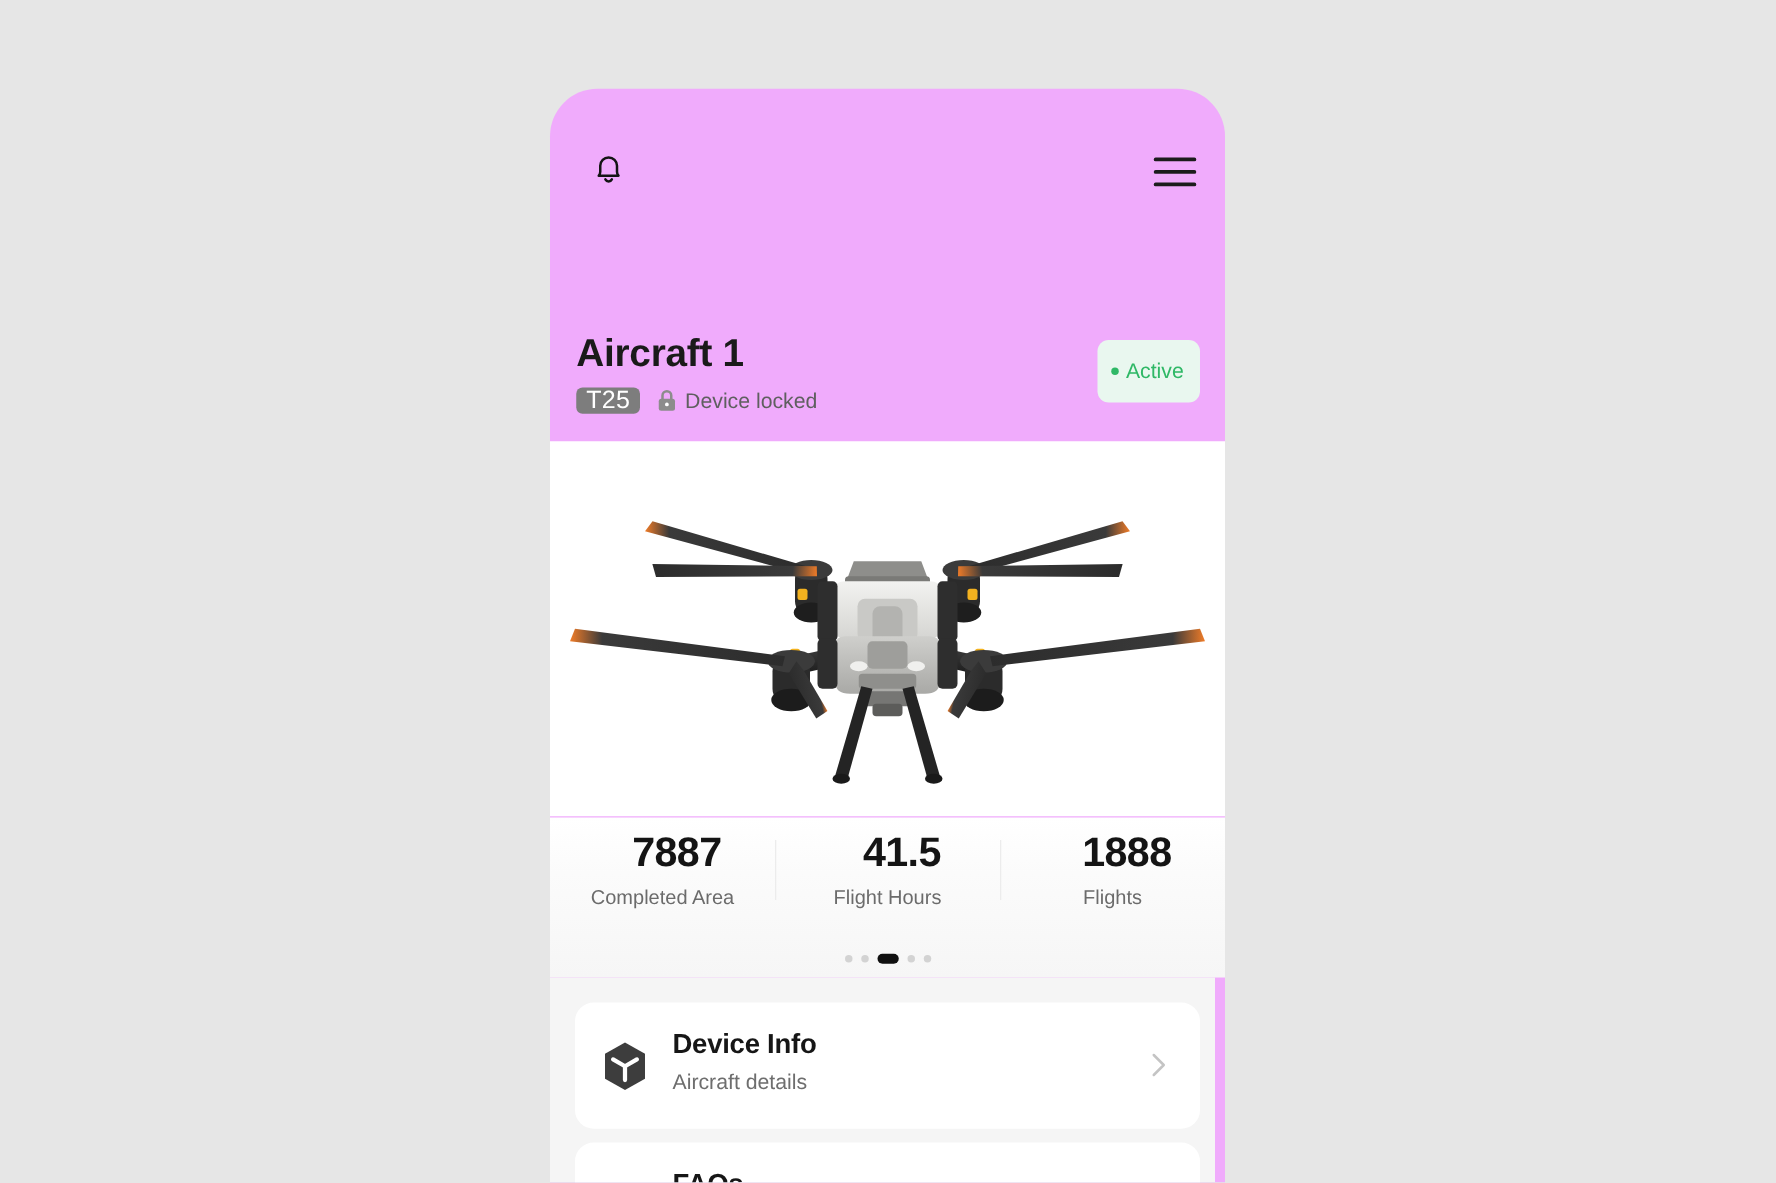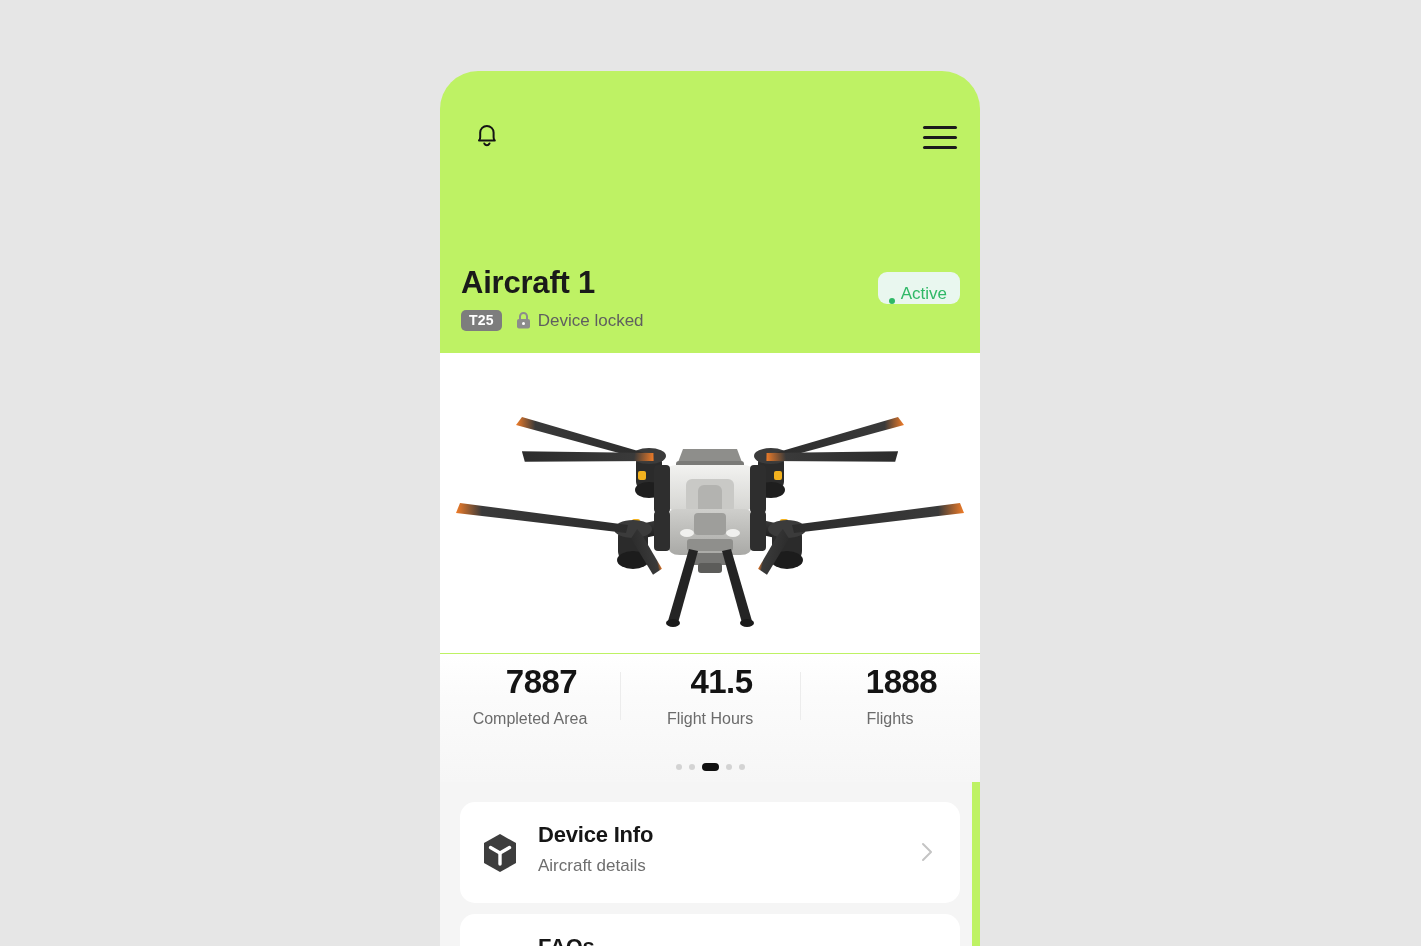--- a/index.html
+++ b/index.html
@@ -15,21 +15,21 @@
     position: relative;
   }
 
   
   #phone {
     position: absolute;
     left: 440px;
     top: 71px;
     width: 540px;
     height: 875px;
-    background: #bef264;
+    background: #f0abfc;
     border-radius: 38px 38px 0 0;
     overflow: hidden;
   }
 
   
   #appbar {
     position: absolute;
     left: 0; top: 0;
     width: 540px;
     height: 108px;
@@ -78,25 +78,25 @@
     font-size: 31px;
     font-weight: bold;
     color: #1a1a1a;
     letter-spacing: -0.2px;
     line-height: 38px;
   }
   #status-badge {
     position: absolute;
     right: 20px;
     top: 23px;
-    height: 32px;
+    height: 50px;
     background: #e9f7ef;
     border-radius: 9px;
     display: flex;
-    align-items: flex-end;
+    align-items: center;
     gap: 6px;
     padding: 0 13px 0 11px;
     box-sizing: border-box;
   }
   #status-dot {
     width: 6px;
     height: 6px;
     border-radius: 50%;
     background: #2fb866;
     flex: none;
@@ -110,22 +110,22 @@
     position: absolute;
     left: 21px;
     top: 61px;
     display: flex;
     align-items: center;
     gap: 9px;
   }
   #model-badge {
     background: #7d7d7d;
     color: #ffffff;
-    font-size: 14px;
-    font-weight: bold;
+    font-size: 20px;
+    font-weight: normal;
     border-radius: 5px;
     padding: 2px 8px 3px 8px;
     line-height: 16px;
     letter-spacing: 0.2px;
   }
   #lock-row {
     display: flex;
     align-items: center;
     gap: 6px;
     margin-left: 4px;

